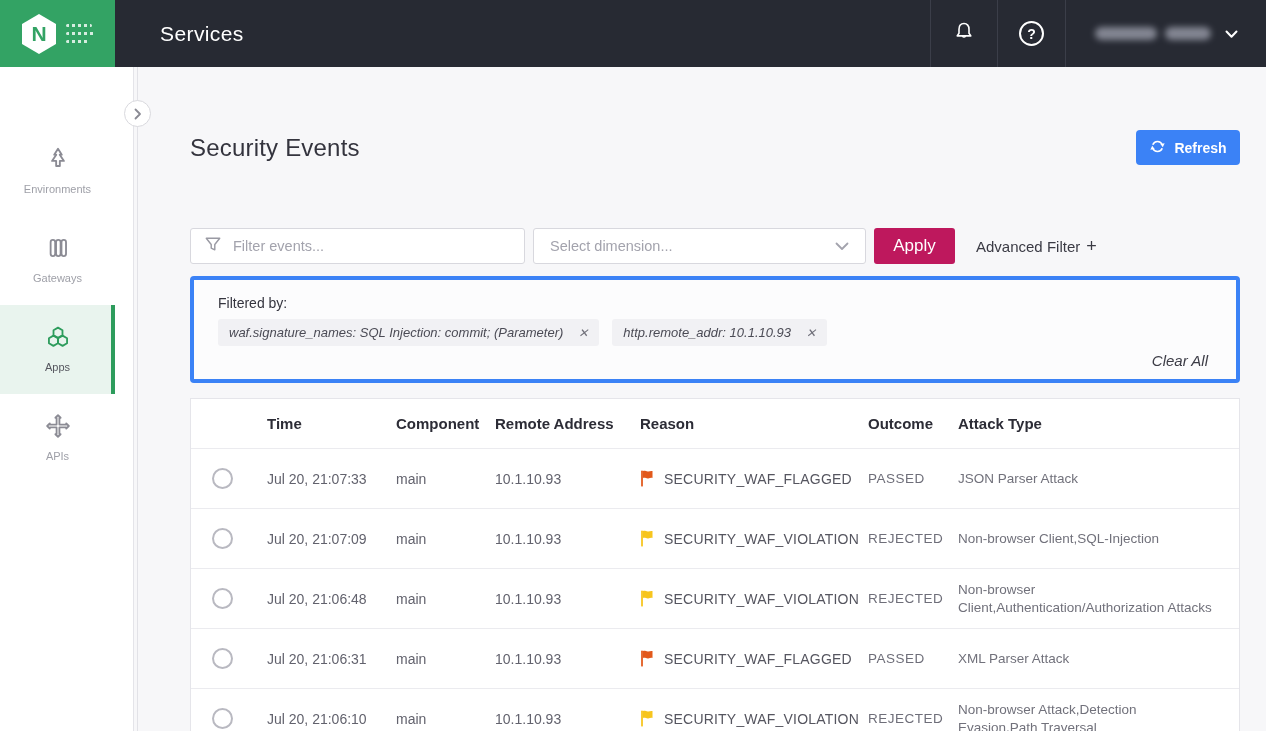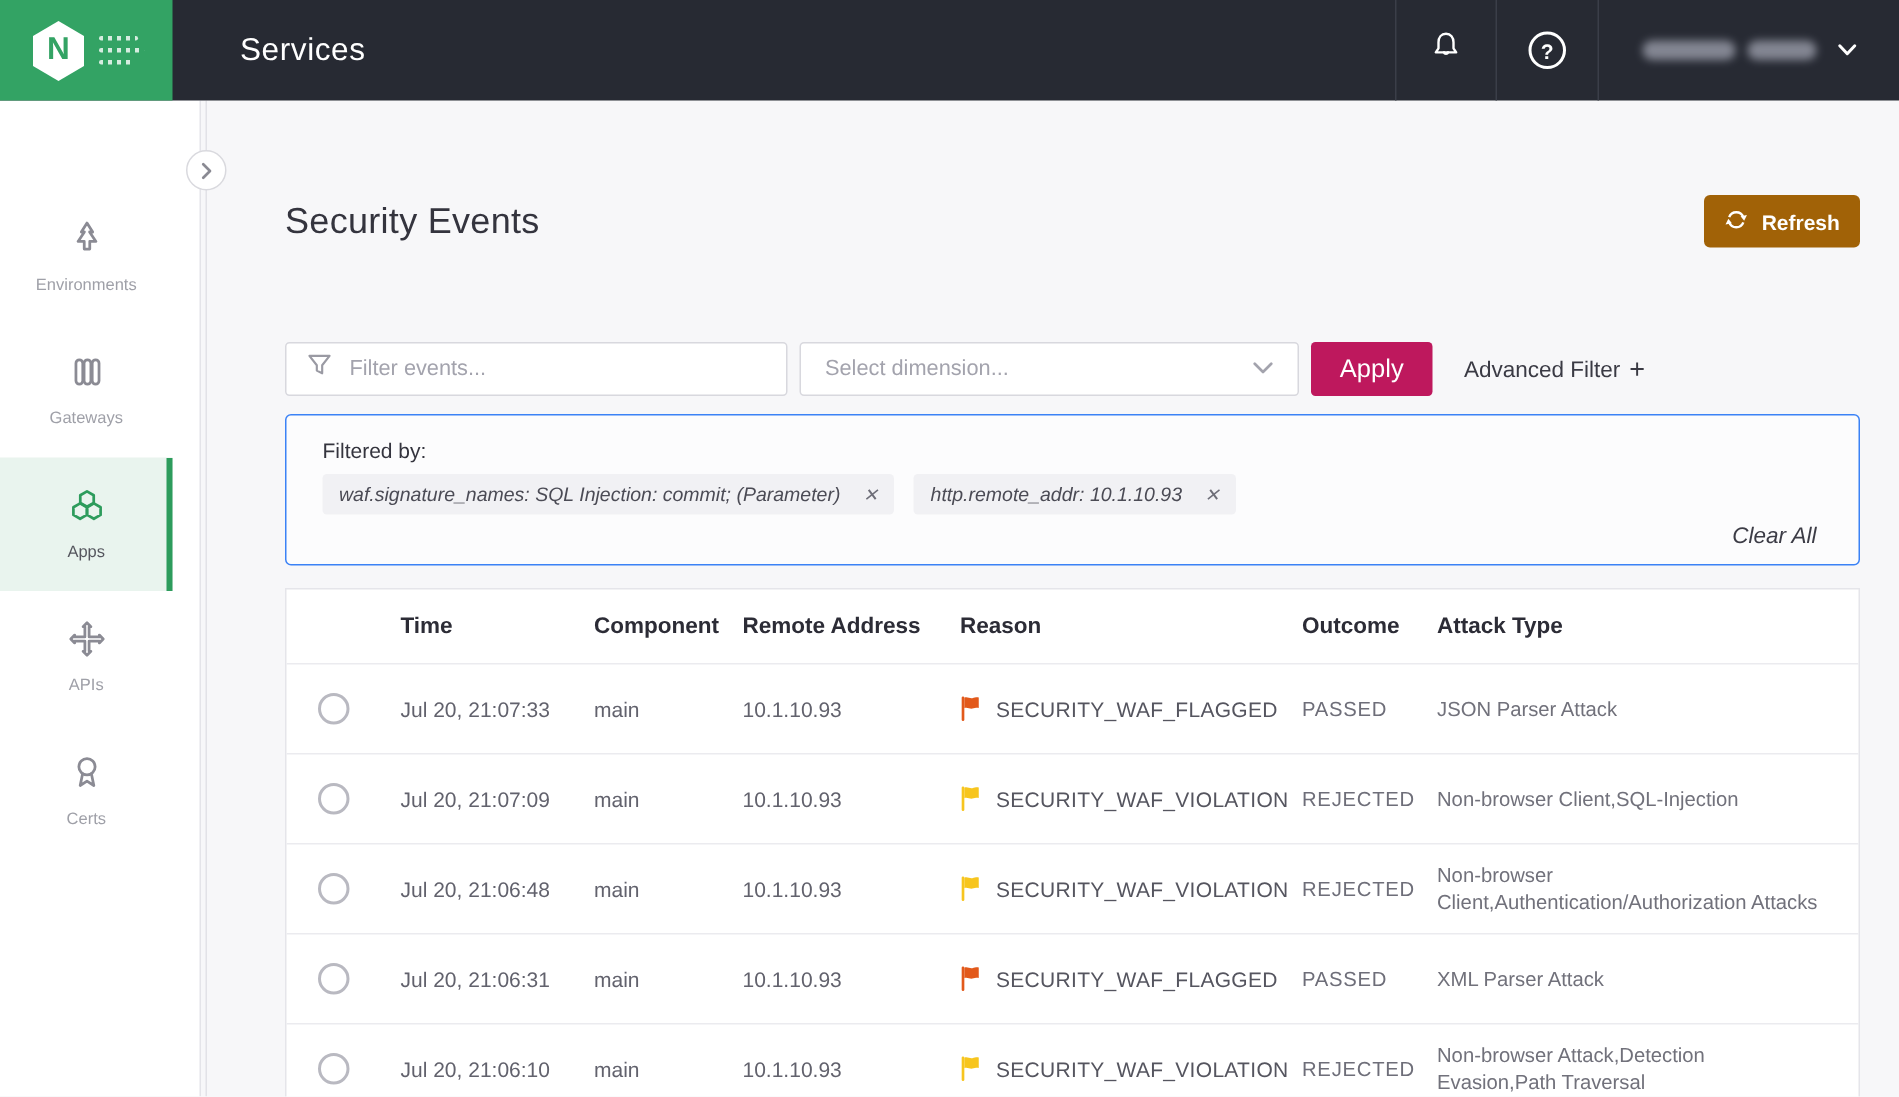--- a/index.html
+++ b/index.html
@@ -44,33 +44,33 @@
   .rail-line { position:absolute; left:137px; top:67px; bottom:0; width:1px; background:#e2e2e7; }
   .expander { position:absolute; left:124px; top:100px; width:27px; height:27px; border-radius:50%; background:#ffffff; border:1px solid #d9d9de; display:flex; align-items:center; justify-content:center; cursor:pointer; z-index:5; }
 
   
   .main { position:absolute; left:138px; top:67px; right:0; bottom:0; padding:0 26px 0 52px; }
   .title-row { margin-top:63px; display:flex; align-items:center; justify-content:space-between; }
   .page-title { font-size:24px; font-weight:500; color:#34343e; letter-spacing:.2px; }
   .title-controls { display:flex; gap:8px; align-items:center; }
   .time-select { width:320px; height:35px; background:#ffffff; border:2px solid #2d9c5c; border-radius:4px; display:flex; align-items:center; justify-content:space-between; padding:0 14px 0 16px; cursor:pointer; }
   .time-select .value { font-size:14px; color:#3c3c46; }
-  .btn-refresh { width:104px; height:35px; background:#a16207; border:none; border-radius:4px; color:#ffffff; font-size:14px; font-weight:bold; font-family:"Liberation Sans",sans-serif; display:flex; align-items:center; justify-content:center; gap:8px; cursor:pointer; }
+  .btn-refresh { width:104px; height:35px; background:#3b82f6; border:none; border-radius:4px; color:#ffffff; font-size:14px; font-weight:bold; font-family:"Liberation Sans",sans-serif; display:flex; align-items:center; justify-content:center; gap:8px; cursor:pointer; }
 
   .filter-row { margin-top:63px; display:flex; align-items:center; gap:8px; }
   .filter-input-wrap { width:335px; height:36px; background:#ffffff; border:1px solid #d8d8de; border-radius:3px; display:flex; align-items:center; padding:0 10px 0 13px; gap:11px; }
   .filter-input-wrap input { border:none; outline:none; flex:1; font-size:14.5px; font-family:"Liberation Sans",sans-serif; color:#3c3c46; background:transparent; }
   .filter-input-wrap input::placeholder { color:#a3a3ad; }
   .dim-select { width:333px; height:36px; background:#ffffff; border:1px solid #d8d8de; border-radius:3px; display:flex; align-items:center; justify-content:space-between; padding:0 16px; cursor:pointer; }
   .dim-select .placeholder { font-size:14.5px; color:#a3a3ad; }
   .btn-apply { width:81px; height:36px; background:#be185d; border:none; border-radius:3px; color:#ffffff; font-size:17px; font-family:"Liberation Sans",sans-serif; cursor:default; }
   .advanced-filter { margin-left:13px; font-size:15px; color:#3a3a44; cursor:pointer; display:flex; align-items:center; gap:6px; }
   .advanced-filter .plus { font-size:18px; font-weight:400; color:#3a3a44; }
 
-  .filtered-panel { margin-top:12px; background:#fcfcfd; border:1px solid #3b82f6; border-radius:4px; padding:15px 24px 8px 24px; }
+  .filtered-panel { margin-top:12px; background:#fcfcfd; border:4px solid #3b82f6; border-radius:4px; padding:15px 24px 8px 24px; }
   .filtered-label { font-size:14px; color:#34343e; }
   .chips-row { margin-top:8px; display:flex; gap:13px;font-style:italic; }
   .chip { display:inline-flex; align-items:center; background:#f1f1f4; border-radius:3px; padding:6px 11px; font-size:13px; color:#4b4b55; gap:15px; }
   .chip .chip-close { color:#6e6e78; font-size:12px; cursor:pointer; line-height:1; }
   .clear-all-row { display:flex; justify-content:flex-end; margin-top:4px; }
   .clear-all { font-size:15px; color:#3c3c46; cursor:pointer; padding:2px 4px;font-style:italic; }
 
   
   .events-table { margin-top:15px; background:#ffffff; border:1px solid #e5e5ea; border-bottom:none; }
   .t-row { display:grid; grid-template-columns:63px 129px 99px 141px 232px 90px 1fr; align-items:center; }
@@ -166,29 +166,20 @@
 
   <div class="side-item">
     <span>
       <svg width="30" height="26" viewBox="0 0 24 24">
         <path d="M12 2 L14.4 4.4 L13.3 4.4 L13.3 10.7 L19.6 10.7 L19.6 9.6 L22 12 L19.6 14.4 L19.6 13.3 L13.3 13.3 L13.3 19.6 L14.4 19.6 L12 22 L9.6 19.6 L10.7 19.6 L10.7 13.3 L4.4 13.3 L4.4 14.4 L2 12 L4.4 9.6 L4.4 10.7 L10.7 10.7 L10.7 4.4 L9.6 4.4 Z"></path>
       </svg>
     </span>
     <span class="label">APIs</span>
   </div>
 
-  <div class="side-item">
-    <span>
-      <svg width="30" height="26" viewBox="0 0 24 24">
-        <circle cx="12" cy="8.5" r="5"></circle>
-        <path d="M9.3 12.8 L7.8 20 L12 17.3 L16.2 20 L14.7 12.8"></path>
-      </svg>
-    </span>
-    <span class="label">Certs</span>
-  </div>
 
 </nav>
 
 <div class="rail-line"></div>
 <div class="expander">
   <svg width="8" height="12" viewBox="0 0 8 12" fill="none" stroke="#8a8a93" stroke-width="1.8" stroke-linecap="round" stroke-linejoin="round">
     <polyline points="1.5,1.5 6,6 1.5,10.5"></polyline>
   </svg>
 </div>
 

